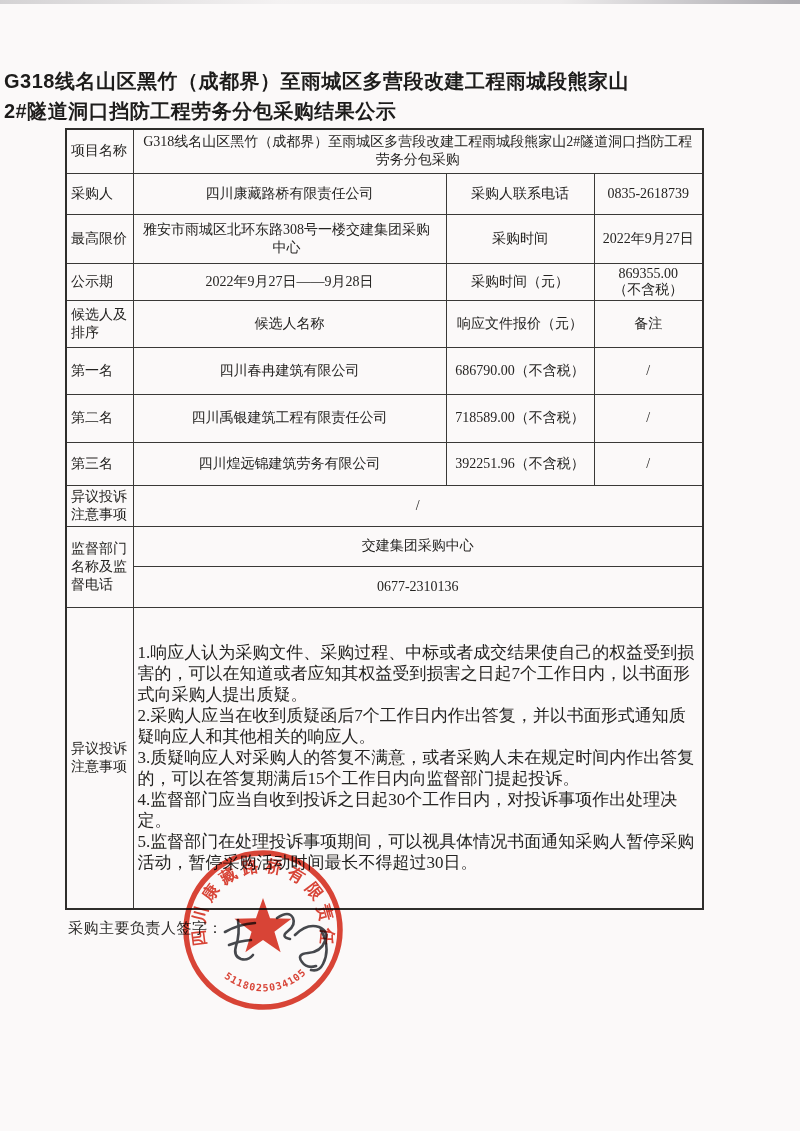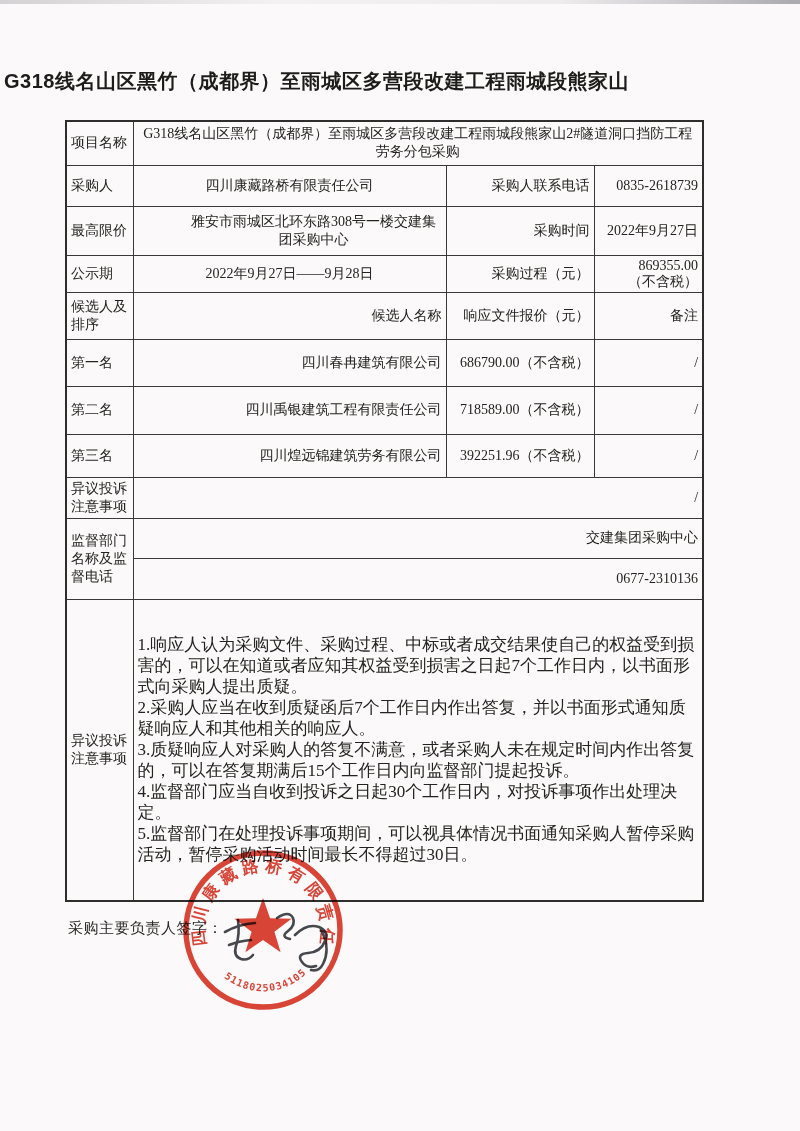--- a/index.html
+++ b/index.html
@@ -14,61 +14,62 @@
     position:absolute;left:0;top:0;width:800px;height:4px;
     background:linear-gradient(90deg, rgba(110,110,116,.28), rgba(120,120,126,.06) 35%, rgba(120,120,126,.10) 70%, rgba(95,95,105,.5) 99%);
   }
   .title{
     position:absolute;left:0;top:62px;width:800px;margin:4px;
     font-size:20px;line-height:30px;font-weight:bold;
     font-family:"Liberation Sans","DejaVu Sans",sans-serif;
     color:#1d1c1b;letter-spacing:.5px;
   }
   table.doc{
-    position:absolute;left:65px;top:120px;width:637px;
+    position:absolute;left:65px;top:128px;width:637px;
     border-collapse:collapse;table-layout:fixed;
     font-size:14px;line-height:18px;color:#242321;
   }
   table.doc{border:2px solid #2f2e2c;}
   table.doc td{
     border:1.5px solid #3a3937;
     padding:2px 4px;
     vertical-align:middle;
     overflow:hidden;
   }
   td.lab{ text-align:left; padding-left:4px; }
   td.lab-c{ padding:2px 2px; }
   td.lft{ text-align:center; padding-left:6px; }
-  td.ctr{ text-align:right; }
+  td.ctr{ text-align:center; }
   td.pre{ white-space:pre-line;margin-left:16px; }
   td.para{
     text-align:left; padding:6px 9px;
     white-space:pre-wrap; font-size:17px; line-height:21px;
   }
-  .loc-wrap{max-width:298px;margin-left:48px;}
+  .loc-wrap{max-width:298px;}
   .sign-line{
     position:absolute;left:68px;top:919px;
     font-size:15px;color:#2a2927;letter-spacing:.5px;
   }
   .stamp{
     position:absolute;left:173px;top:840px;width:180px;height:180px;
     mix-blend-mode:multiply;opacity:.92;
   }
   .signature{
     position:absolute;left:205px;top:890px;width:170px;height:110px;
     mix-blend-mode:multiply;
   }
 </style>
 </head>
 <body>
 
 <div class="top-edge"></div>
 
 <h1 class="title">
   <span>G318线名山区黑竹（成都界）至雨城区多营段改建工程雨城段熊家山</span><br>
+  <span>2#隧道洞口挡防工程劳务分包采购结果公示</span>
 </h1>
 
 <table class="doc">
   <colgroup>
       <col style="width:67px">
       <col style="width:313px">
       <col style="width:148px">
       <col style="width:109px">
     </colgroup>
   <tbody>
@@ -86,21 +87,21 @@
     <td class="lab">最高限价</td>
     <td class="lft">
           <div class="loc-wrap">雅安市雨城区北环东路308号一楼交建集团采购中心</div>
         </td>
     <td class="ctr">采购时间</td>
     <td class="ctr">2022年9月27日</td>
   </tr>
   <tr style="height:36px">
     <td class="lab">公示期</td>
     <td class="lft">2022年9月27日——9月28日</td>
-    <td class="ctr">采购过程（元）</td>
+    <td class="ctr">采购时间（元）</td>
     <td class="ctr pre" style="line-height:16px">869355.00
 （不含税）</td>
   </tr>
   <tr style="height:47px">
     <td class="lab">候选人及排序</td>
     <td class="ctr">候选人名称</td>
     <td class="ctr">响应文件报价（元）</td>
     <td class="ctr">备注</td>
   </tr>
   <tr style="height:47px">

